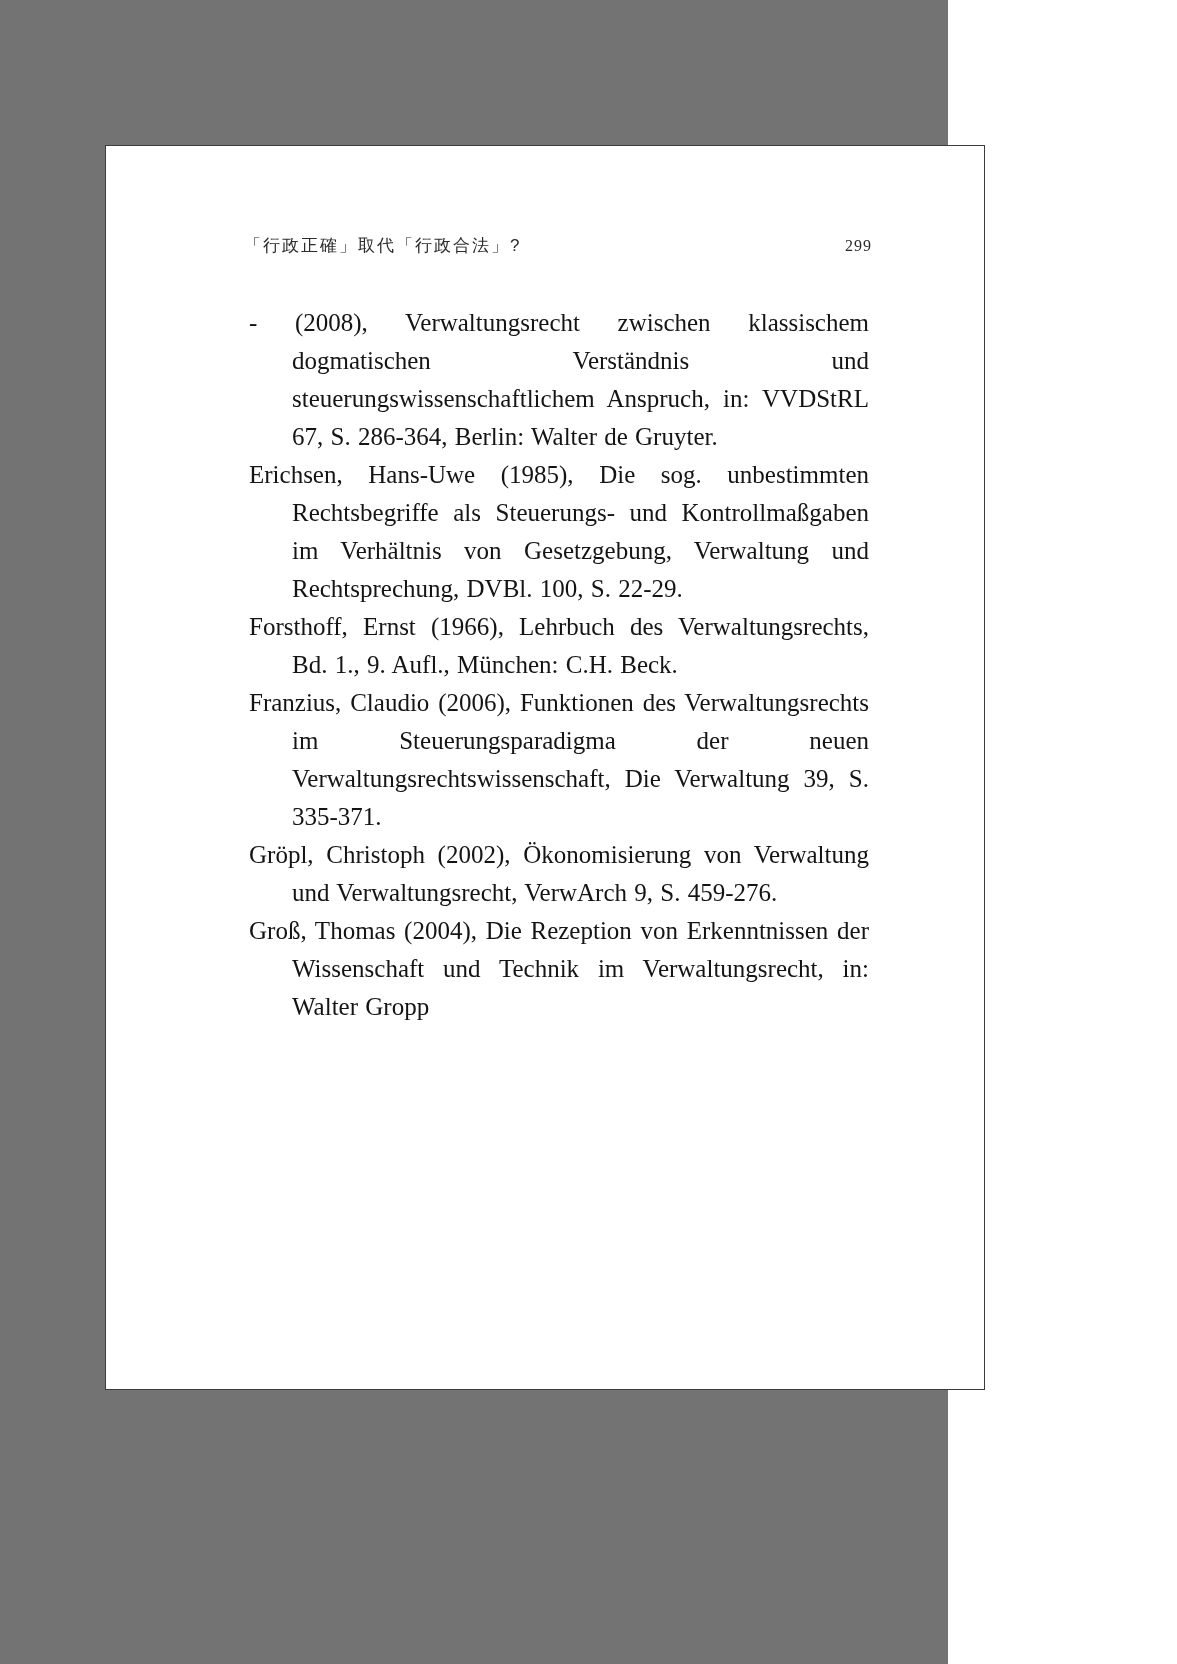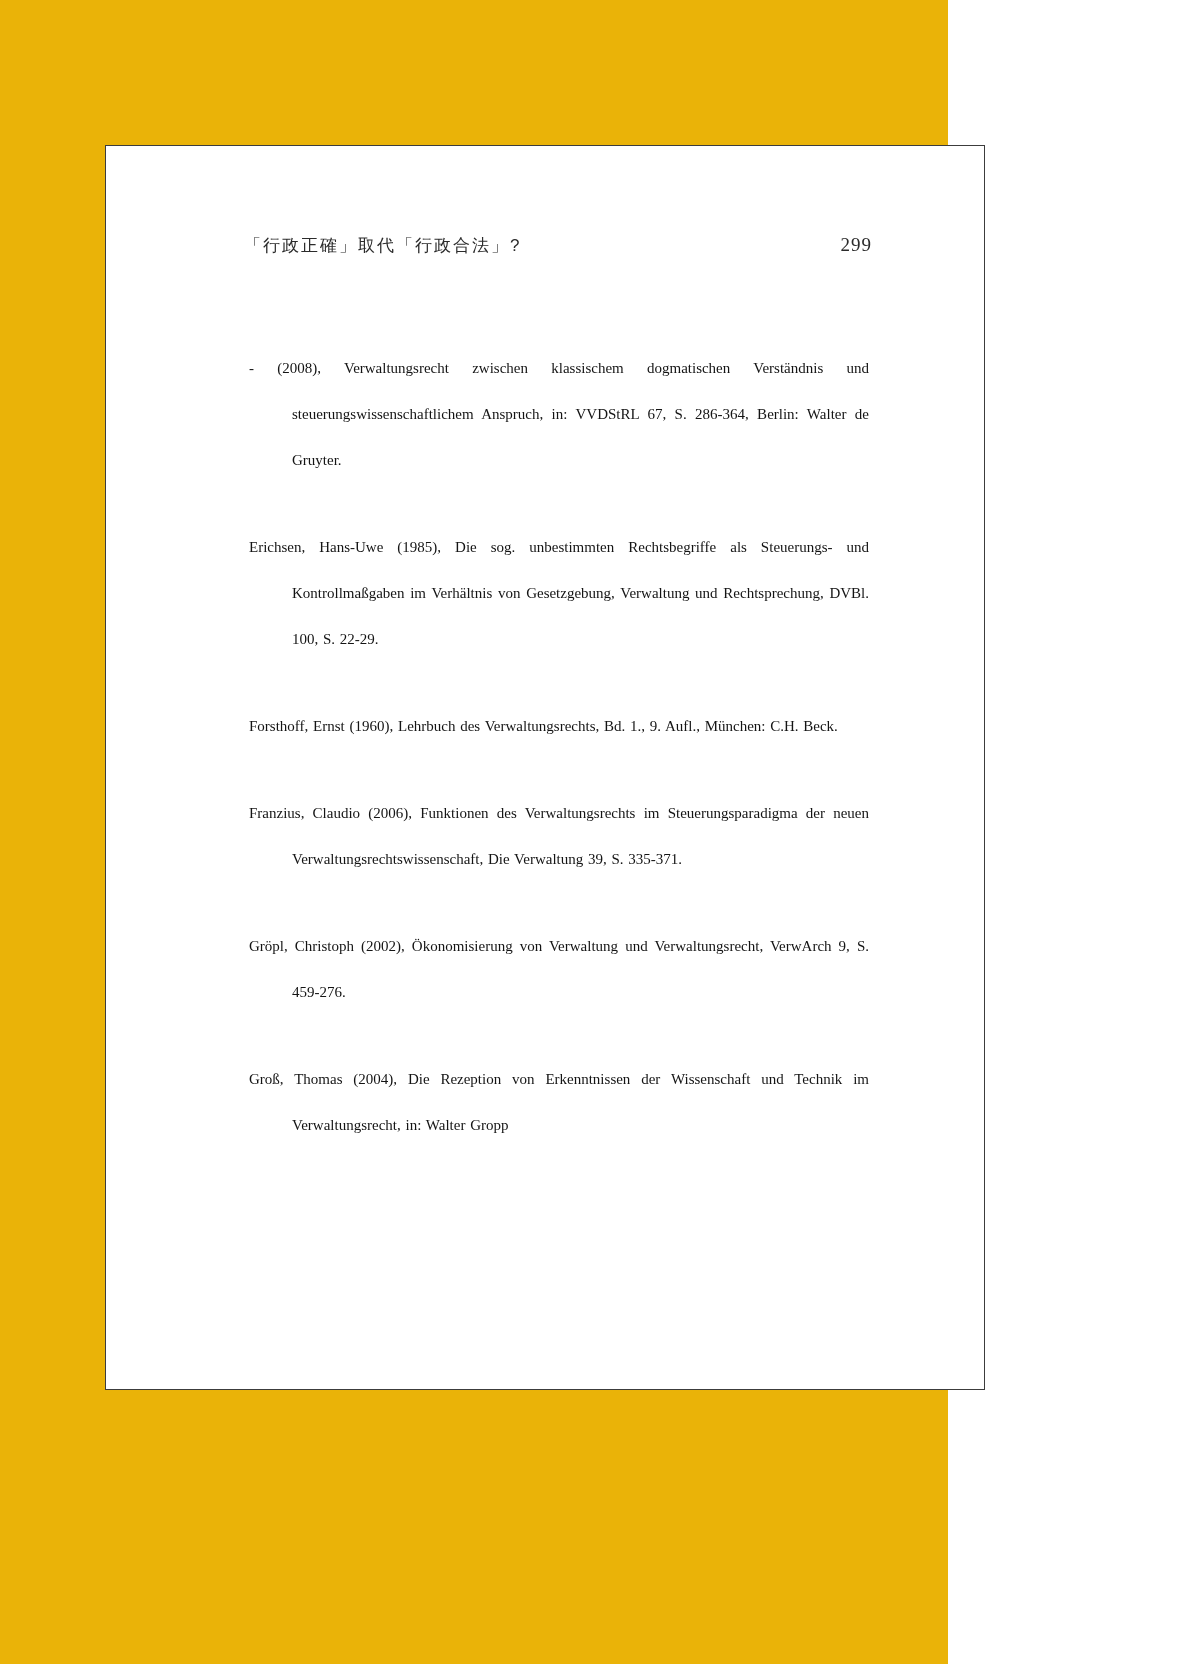--- a/index.html
+++ b/index.html
@@ -5,21 +5,21 @@
   * { margin: 0; padding: 0; box-sizing: border-box; }
   html, body {
     width: 1177px;
     background: #ffffff;
     font-family: "Liberation Serif", "DejaVu Serif", serif;
   }
   .canvas {
     position: relative;
     width: 948px;
     height: 1664px;
-    background: #eab308;
+    background: #737373;
   }
   .page {
     position: absolute;
     left: 105px;
     top: 145px;
     width: 880px;
     height: 1245px;
     background: #ffffff;
     border: 1px solid #3c3c3c;
   }
@@ -32,55 +32,54 @@
     justify-content: space-between;
     align-items: baseline;
   }
   .header-title {
     font-family: "Liberation Sans", "DejaVu Sans", sans-serif;
     font-size: 17px;
     letter-spacing: 2px;
     color: #2b2b2b;
   }
   .header-pagenum {
-    font-size: 19px;
+    font-size: 16px;
     color: #2b2b2b;
     letter-spacing: 1px;
   }
   .bibliography {
     position: absolute;
     left: 143px;
     top: 158px;
     width: 620px;
     color: #141414;
   }
   .entry {
-    font-size: 15px;
-    line-height: 46px;
+    font-size: 25px;
+    line-height: 38px;
     text-align: justify;
     padding-left: 43px;
     text-indent: -43px;
     word-spacing: 1px;
-    margin-top: 41px;
   }
 </style>
 </head>
 <body>
 
 <div class="canvas">
   <div class="page">
 
     <div class="page-header">
       <span class="header-title">「行政正確」取代「行政合法」?</span>
       <span class="header-pagenum">299</span>
     </div>
 
     <div class="bibliography">
       <p class="entry">- (2008), Verwaltungsrecht zwischen klassischem dogmatischen Verständnis und steuerungswissenschaftlichem Anspruch, in: VVDStRL 67, S. 286-364, Berlin: Walter de Gruyter.</p>
       <p class="entry">Erichsen, Hans-Uwe (1985), Die sog. unbestimmten Rechtsbegriffe als Steuerungs- und Kontrollmaßgaben im Verhältnis von Gesetzgebung, Verwaltung und Rechtsprechung, DVBl. 100, S. 22-29.</p>
-      <p class="entry">Forsthoff, Ernst (1960), Lehrbuch des Verwaltungsrechts, Bd. 1., 9. Aufl., München: C.H. Beck.</p>
+      <p class="entry">Forsthoff, Ernst (1966), Lehrbuch des Verwaltungsrechts, Bd. 1., 9. Aufl., München: C.H. Beck.</p>
       <p class="entry">Franzius, Claudio (2006), Funktionen des Verwaltungsrechts im Steuerungsparadigma der neuen Verwaltungsrechtswissenschaft, Die Verwaltung 39, S. 335-371.</p>
       <p class="entry">Gröpl, Christoph (2002), Ökonomisierung von Verwaltung und Verwaltungsrecht, VerwArch 9, S. 459-276.</p>
       <p class="entry">Groß, Thomas (2004), Die Rezeption von Erkenntnissen der Wissenschaft und Technik im Verwaltungsrecht, in: Walter Gropp</p>
     </div>
 
   </div>
 </div>
 
 </body></html>

